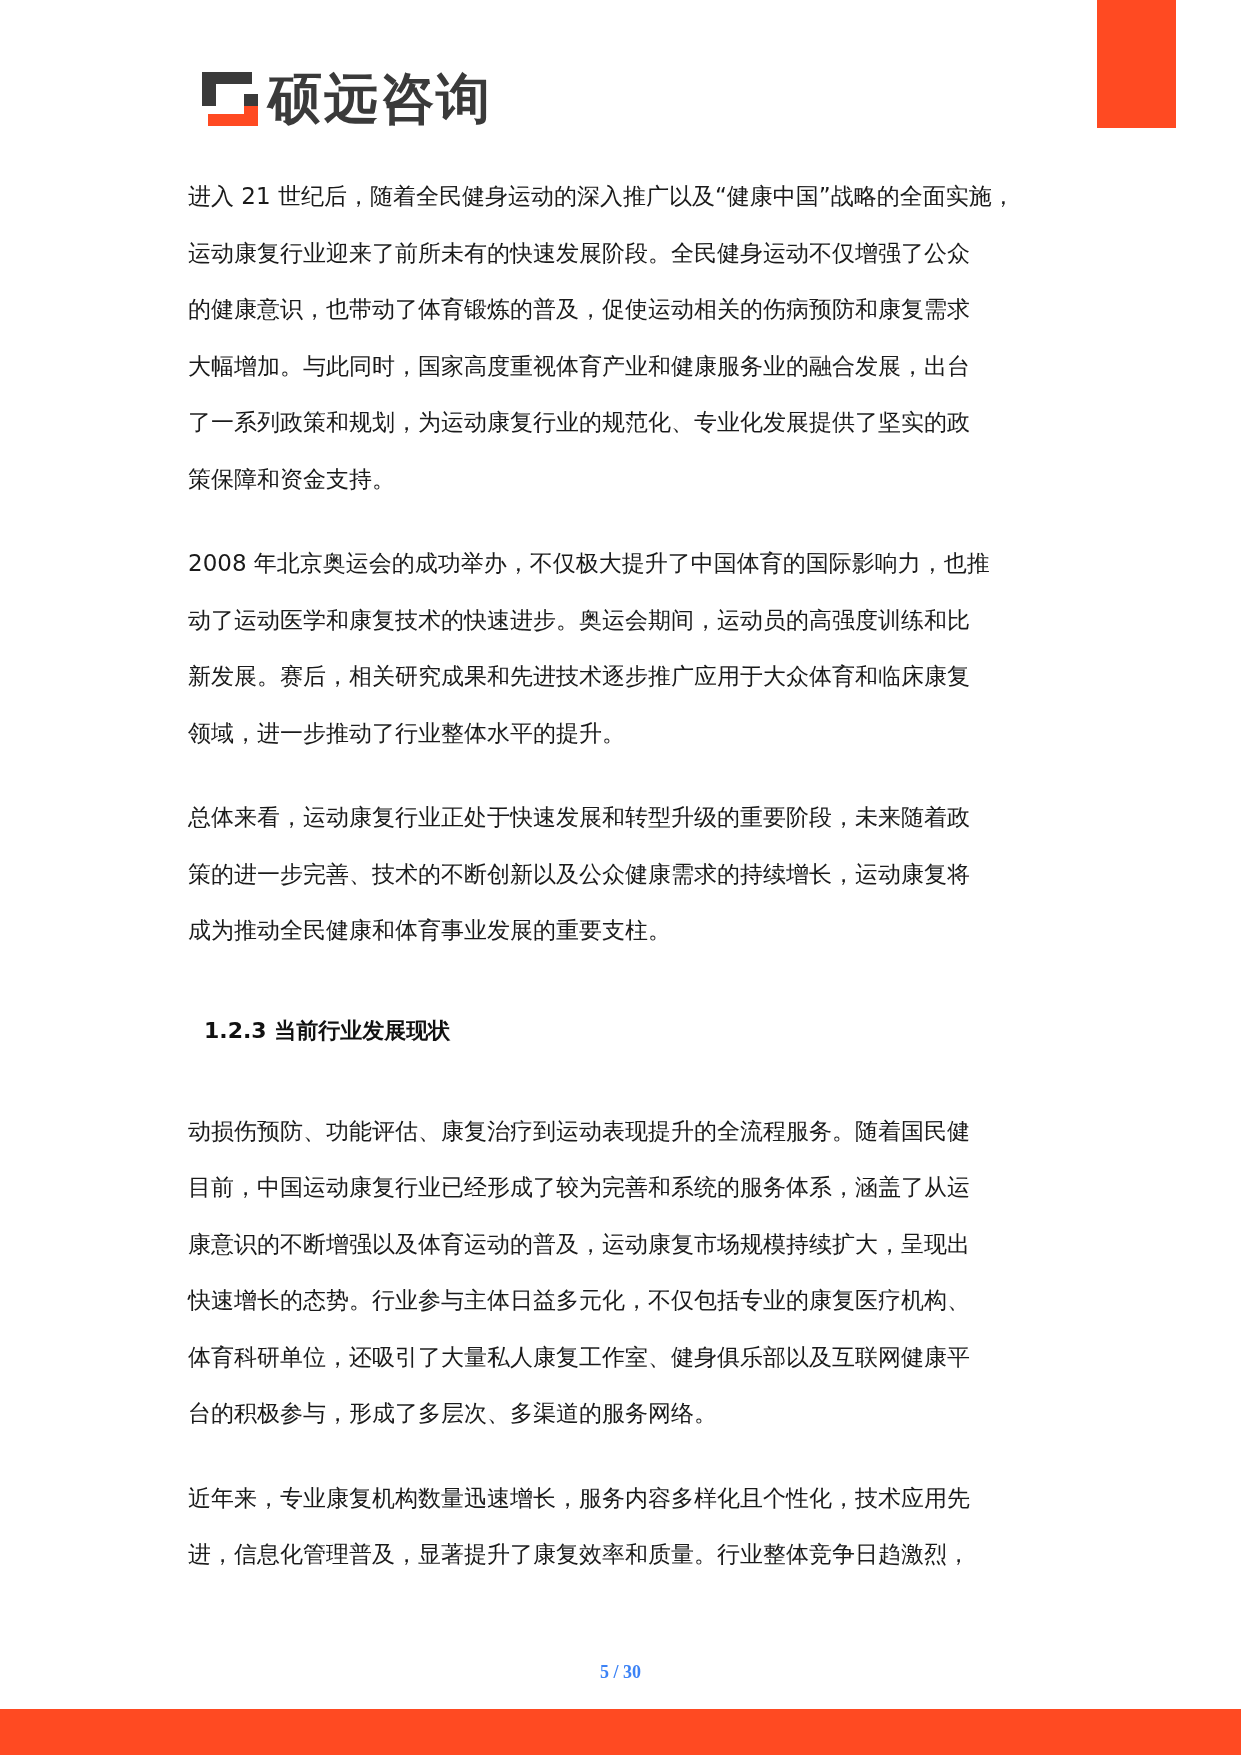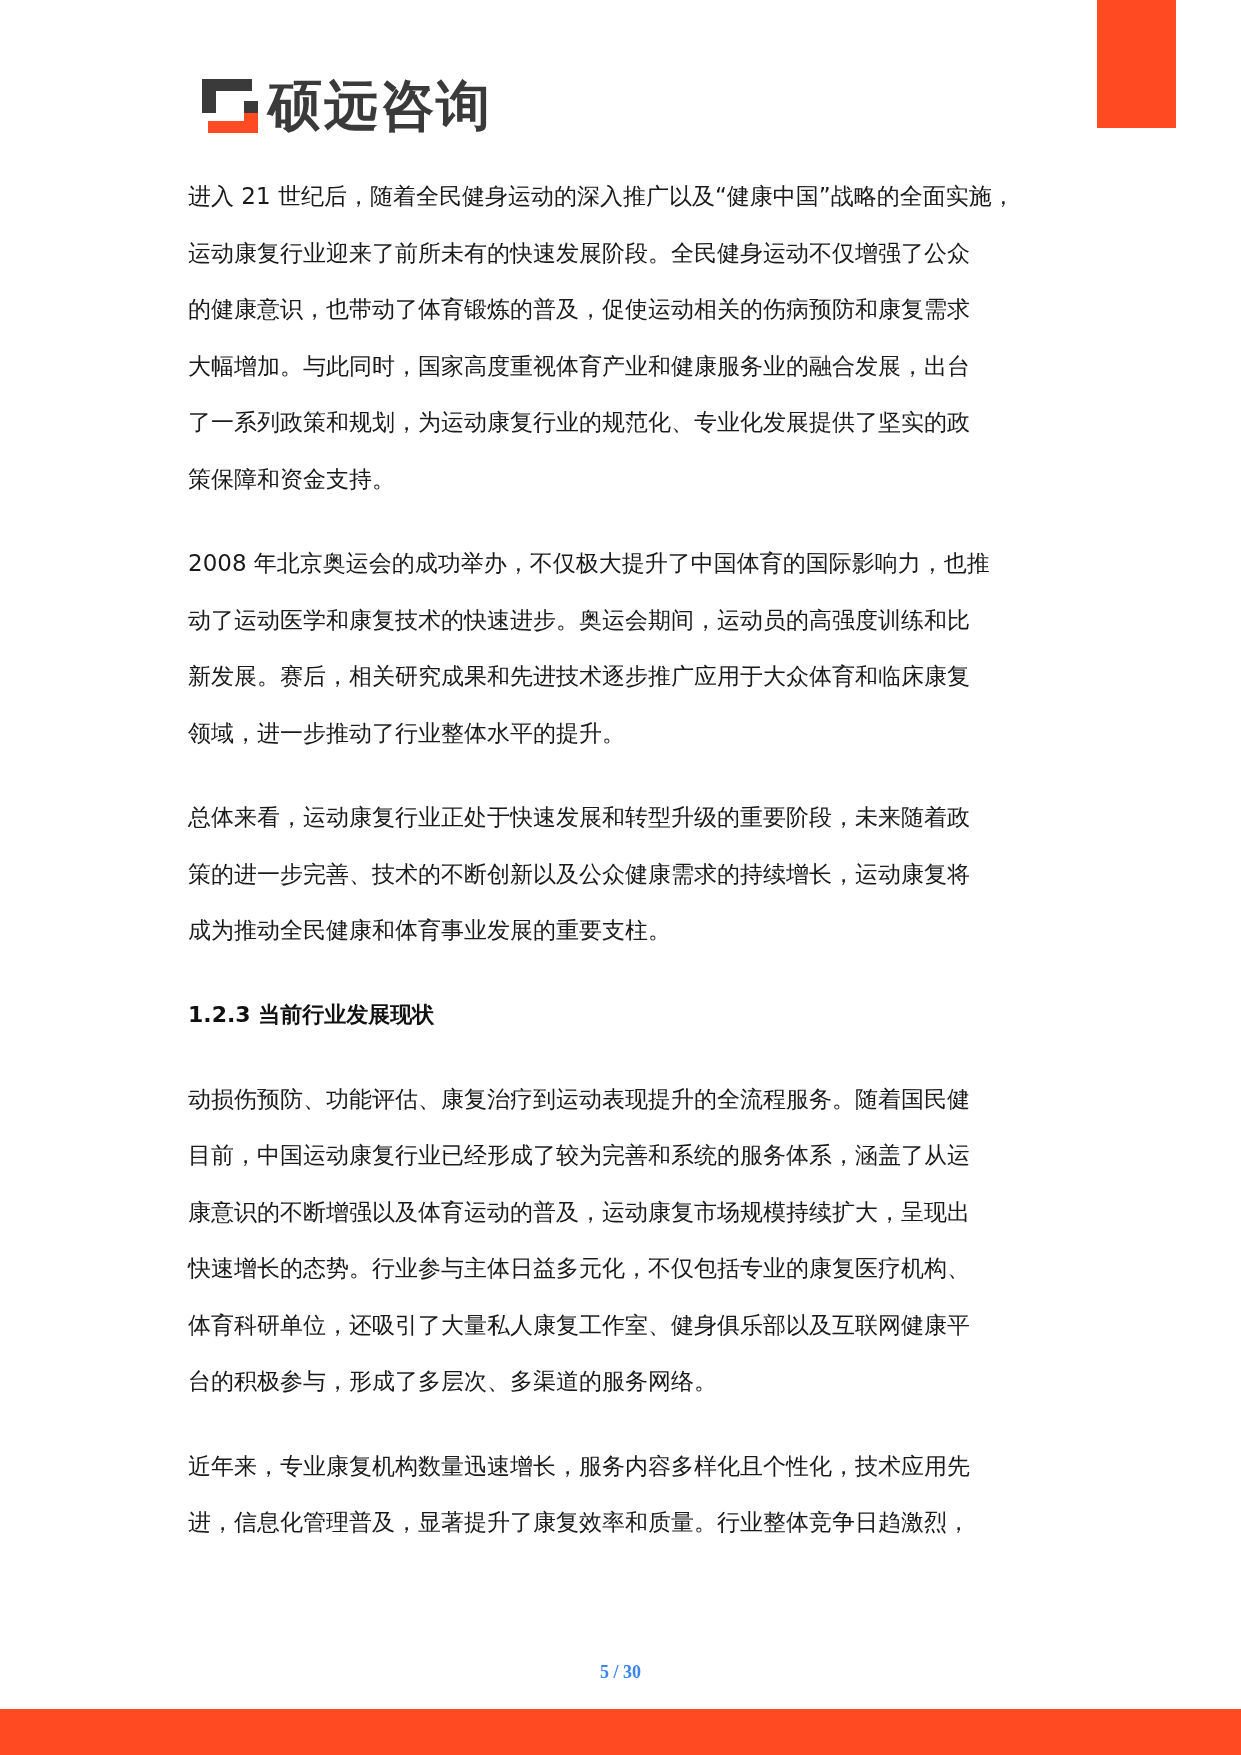--- a/index.html
+++ b/index.html
@@ -1,27 +1,27 @@
 <!DOCTYPE html>
 <html><head>
 <meta charset="utf-8">
 <style>
   html, body { margin: 0; padding: 0; background: #ffffff; }
   body { width: 1241px; height: 1755px; position: relative; overflow: hidden;
          font-family: "DejaVu Sans", "Liberation Sans", sans-serif; color: #1a1a1a; }
   .corner-block { position: absolute; left: 1097px; top: 0; width: 79px; height: 128px; background: #ff4a22; }
   .footer-bar { position: absolute; left: 0; top: 1709px; width: 1241px; height: 46px; background: #ff4a22; }
-  .logo { position: absolute; left: 202px; top: 77px; height: 58px; display: flex; align-items: center; text-align: center; }
+  .logo { position: absolute; left: 202px; top: 70px; height: 58px; display: flex; align-items: center; text-align: center; }
   .logo-mark { width: 56px; height: 54px; position: relative; margin-right: 10px; }
   .logo-text { font-size: 54px; font-weight: bold; color: #3a3a3a; letter-spacing: 2px; line-height: 58px;
                font-family: "DejaVu Sans", sans-serif; }
   .content { position: absolute; left: 188px; top: 168px; width: 880px; }
   .para { font-size: 23px; line-height: 56.5px; margin: 0; color: #1a1a1a; text-align: justify; }
   .para .line { display: block; white-space: nowrap; }
-  .heading { font-size: 22px; font-weight: bold; margin: 0; line-height: 56px; color: #111; }
+  .heading { font-size: 22px; font-weight: bold; margin: 16px; line-height: 56px; color: #111; }
   .page-num { position: absolute; left: 0; width: 1241px; top: 1662px; text-align: center;
               font-family: "Liberation Serif", serif; font-weight: bold; font-size: 18px; color: #3b82f6; }
 </style>
 </head>
 <body>
 
 <div class="corner-block"></div>
 
 <div class="logo">
   <div class="logo-mark">

